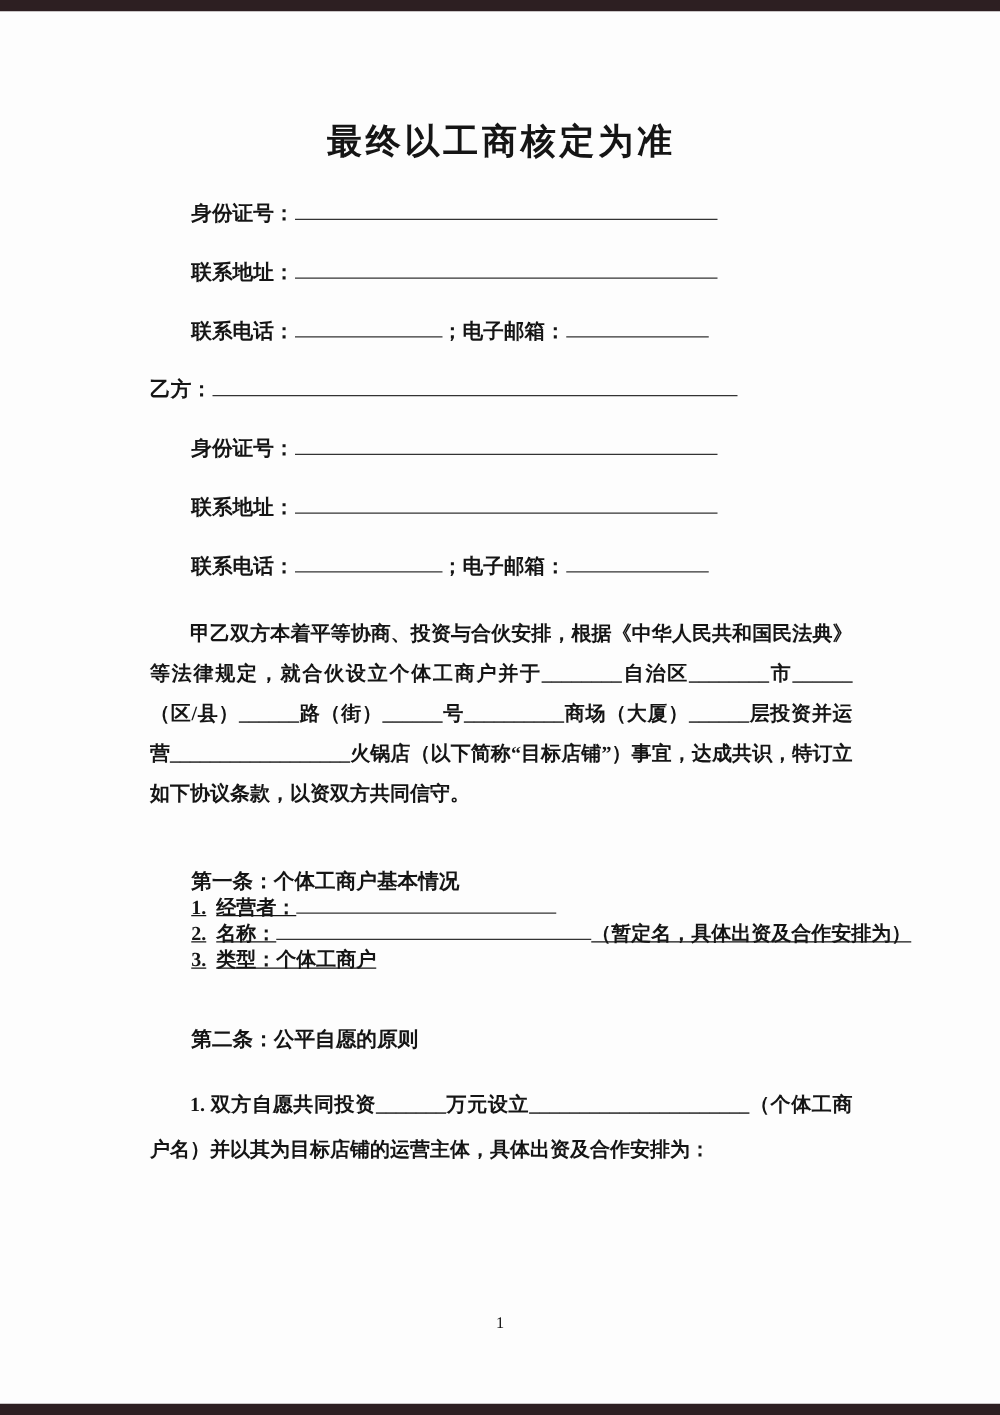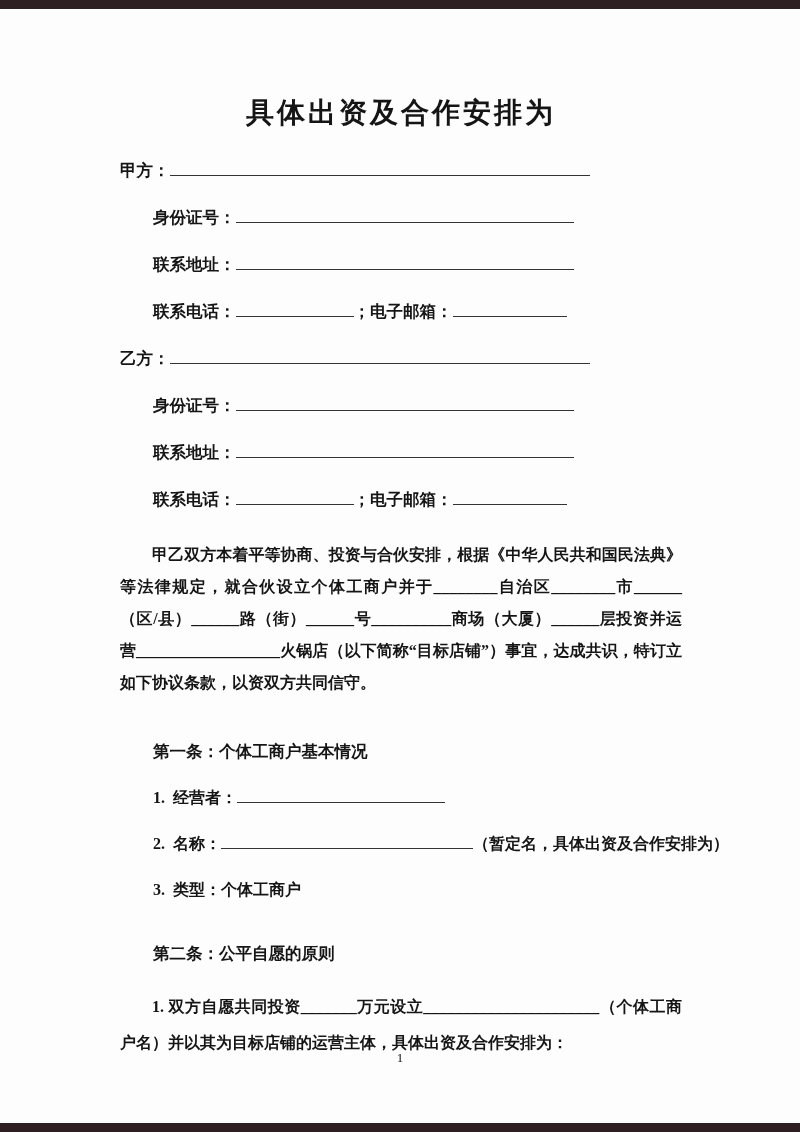--- a/index.html
+++ b/index.html
@@ -66,24 +66,24 @@
 
   .sec-heading {
     margin-top:18px;
     margin-left:33px;
     font-size:16.5px;
     font-weight:700;
     padding-top:24px;
   }
   .sec-item {
     margin-left:33px;
-    margin-top:25px;
     font-size:16px;
     font-weight:700;
     white-space:nowrap;
+    text-decoration:underline;
   }
   .num { margin-right:8px; }
 
   .sec2-para {
     margin-top:24px;
     font-size:16px;
     font-weight:700;
     line-height:36px;
     text-align:justify;
     text-indent:2em;
@@ -100,26 +100,23 @@
   }
 </style>
 </head>
 <body>
 
 <div class="page">
   <div class="edge-bar top"></div>
 
   <div class="content">
 
-    <h1 class="doc-title">具体出资及合作安排为</h1>
+    <h1 class="doc-title">最终以工商核定为准</h1>
 
     <section>
-      <div class="form-row">
-        <span>甲方：</span><span class="blank w-name"></span>
-      </div>
       <div class="form-row indent">
         <span>身份证号：</span><span class="blank w-field"></span>
       </div>
       <div class="form-row indent">
         <span>联系地址：</span><span class="blank w-field"></span>
       </div>
       <div class="form-row indent">
         <span>联系电话：</span><span class="blank w-phone"></span><span>；电子邮箱：</span><span class="blank w-email"></span>
       </div>
     </section>

